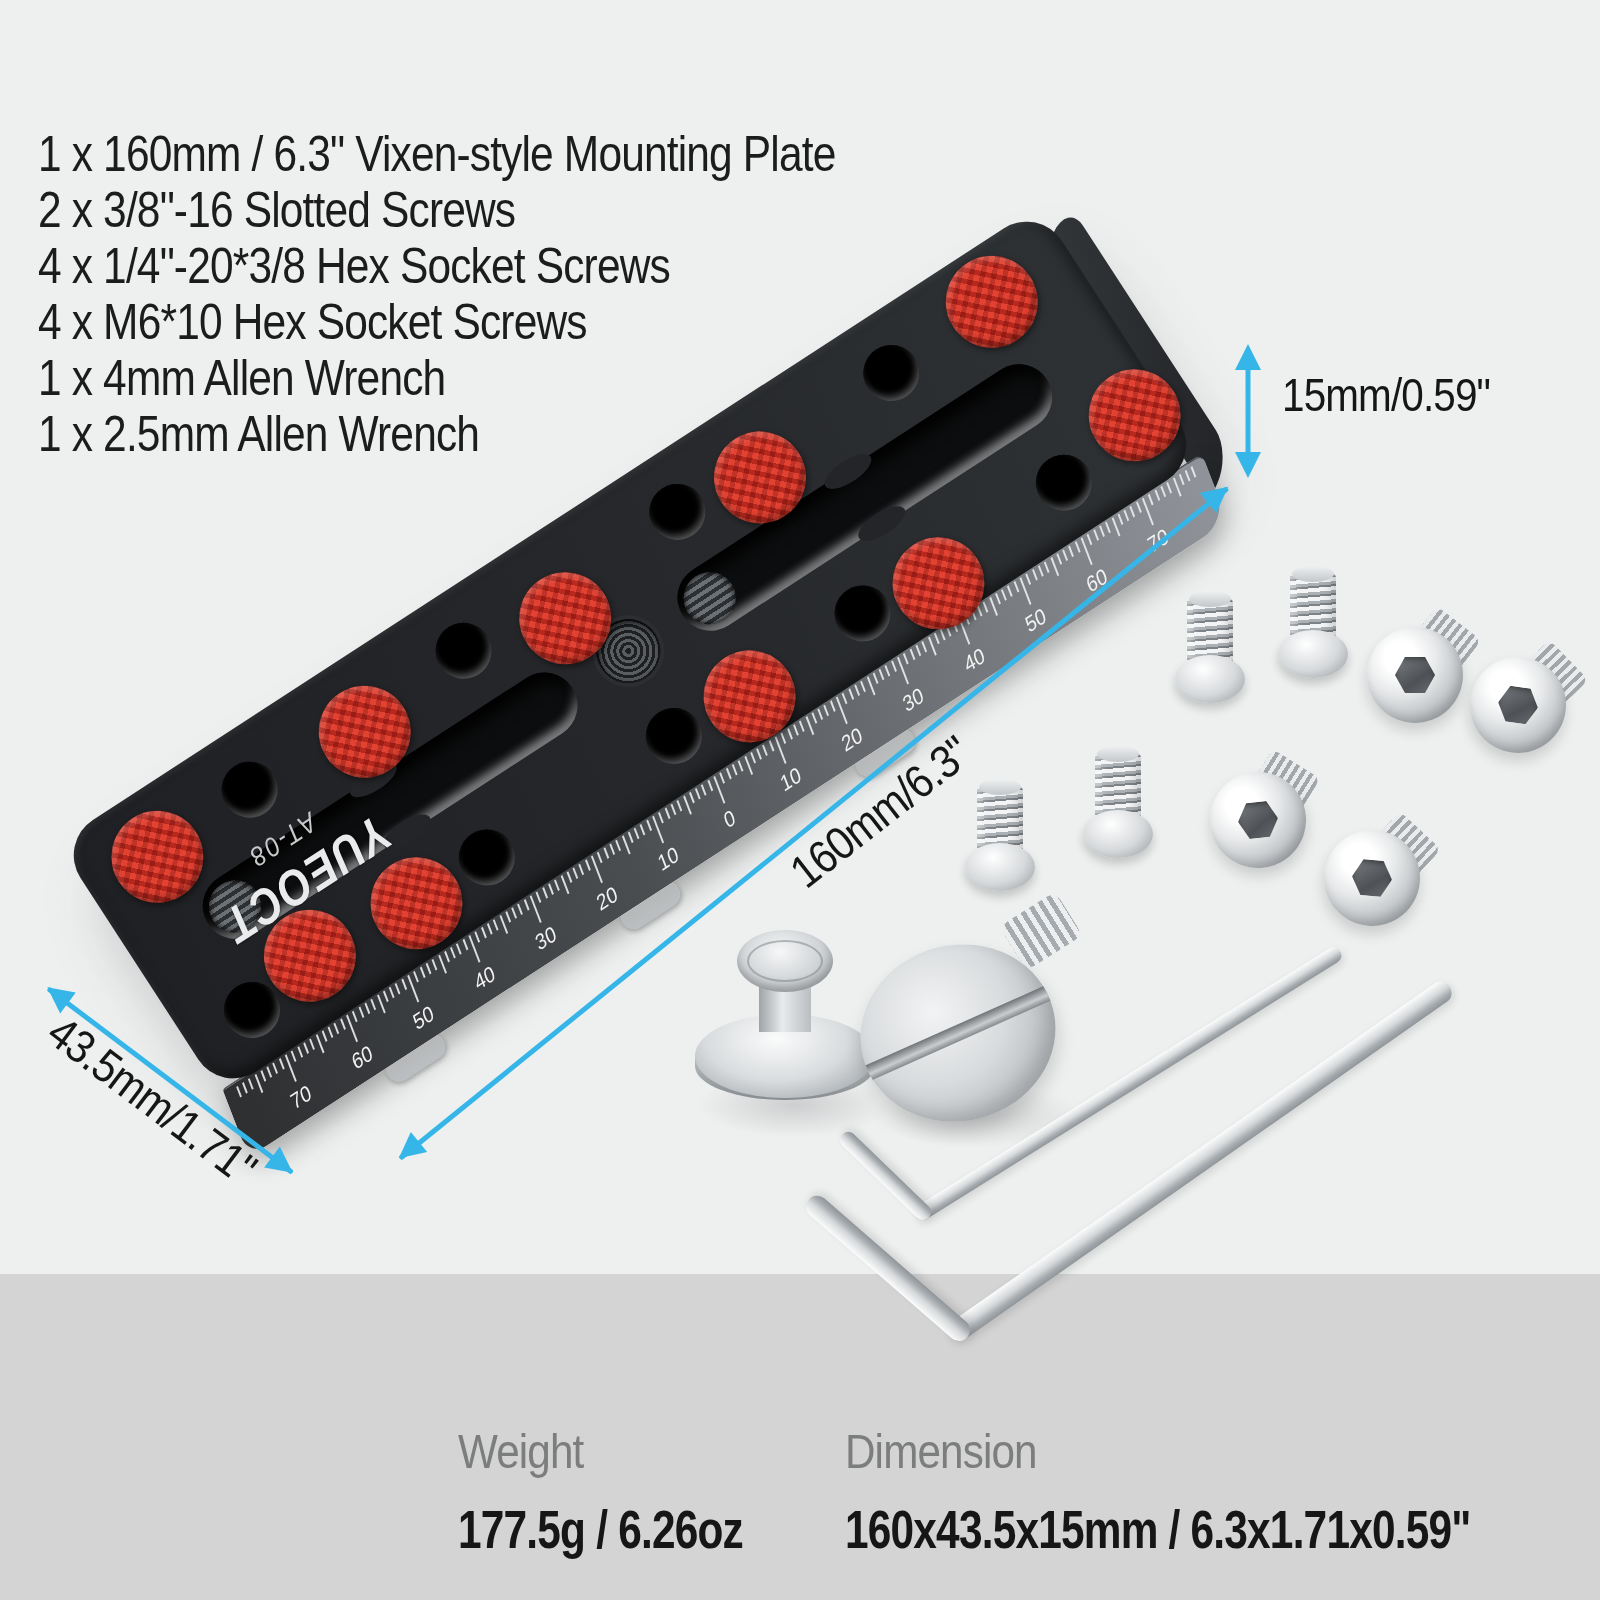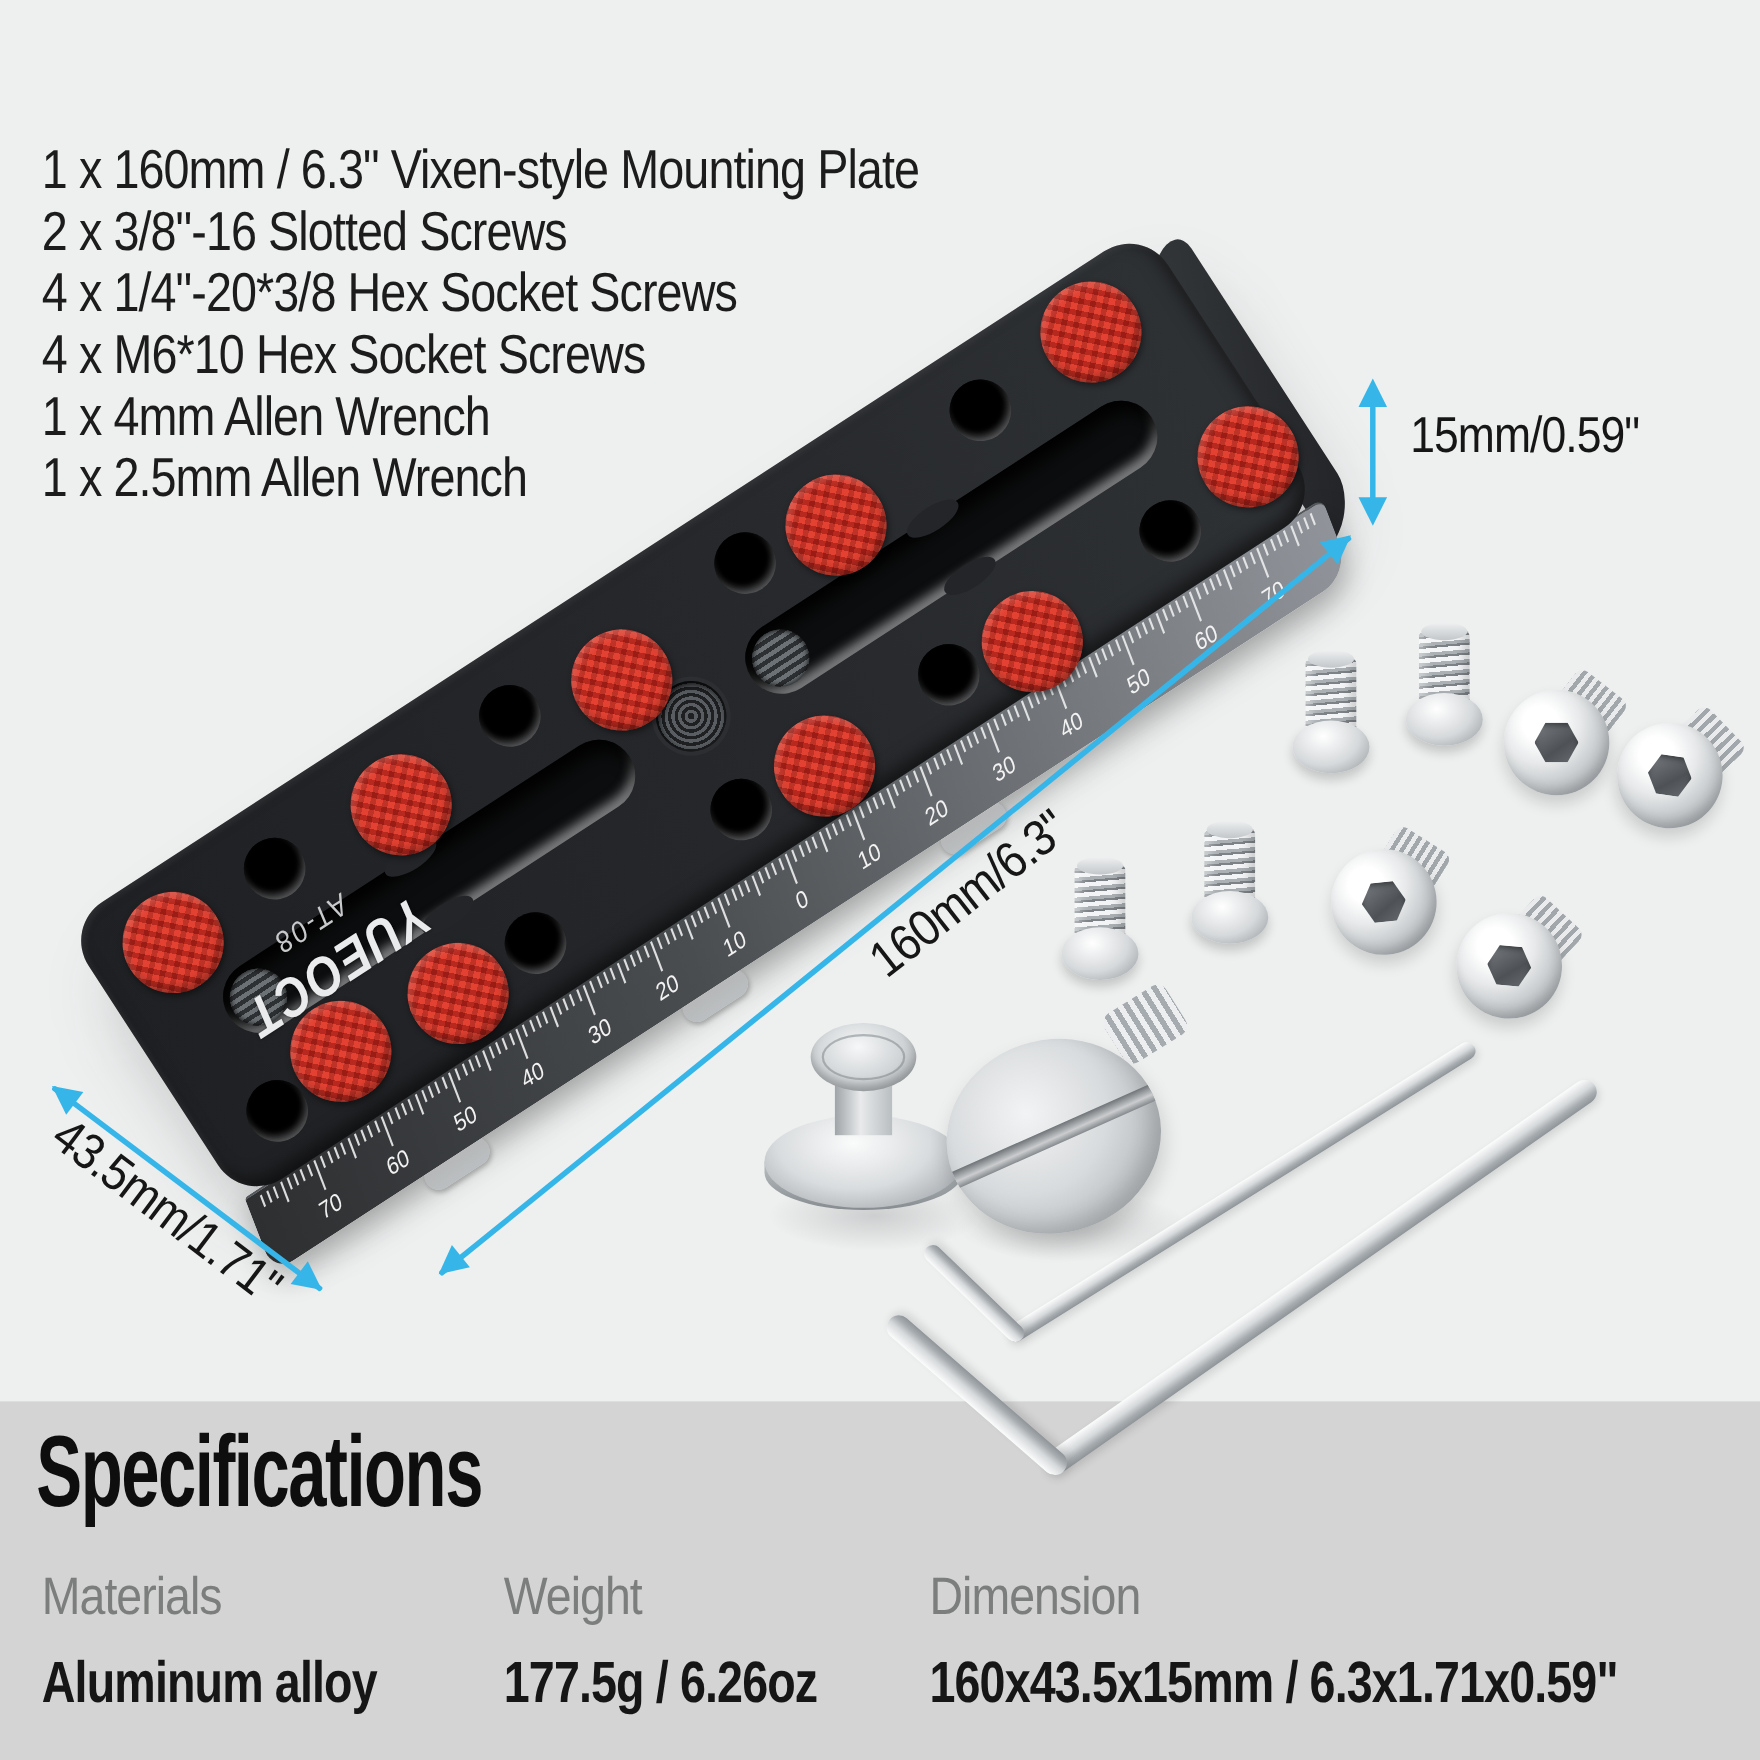--- a/index.html
+++ b/index.html
@@ -376,25 +376,20 @@
       <div class="head2">
         <div class="groove"></div>
       </div>
   </div>
 
   <div class="arm" style="left:915px;top:1204px;width:500px;transform:rotate(-32deg);"></div>
   <div class="arm" style="left:915px;top:1204px;width:120px;transform:rotate(-136deg);"></div>
   <div class="arm big" style="left:948px;top:1319px;width:610px;transform:rotate(-35deg);"></div>
   <div class="arm big" style="left:948px;top:1319px;width:210px;transform:rotate(-139deg);"></div>
 
-  <h2 class="spec-title"><span class="cx">Specifications</span></h2>
-  <div class="spec-col" style="left:38px;">
-    <div class="spec-label">Materials</div>
-    <div class="spec-value">Aluminum alloy</div>
-  </div>
   <div class="spec-col" style="left:458px;">
     <div class="spec-label">Weight</div>
     <div class="spec-value">177.5g / 6.26oz</div>
   </div>
   <div class="spec-col" style="left:845px;">
     <div class="spec-label">Dimension</div>
     <div class="spec-value">160x43.5x15mm / 6.3x1.71x0.59"</div>
   </div>
 </div>
 

